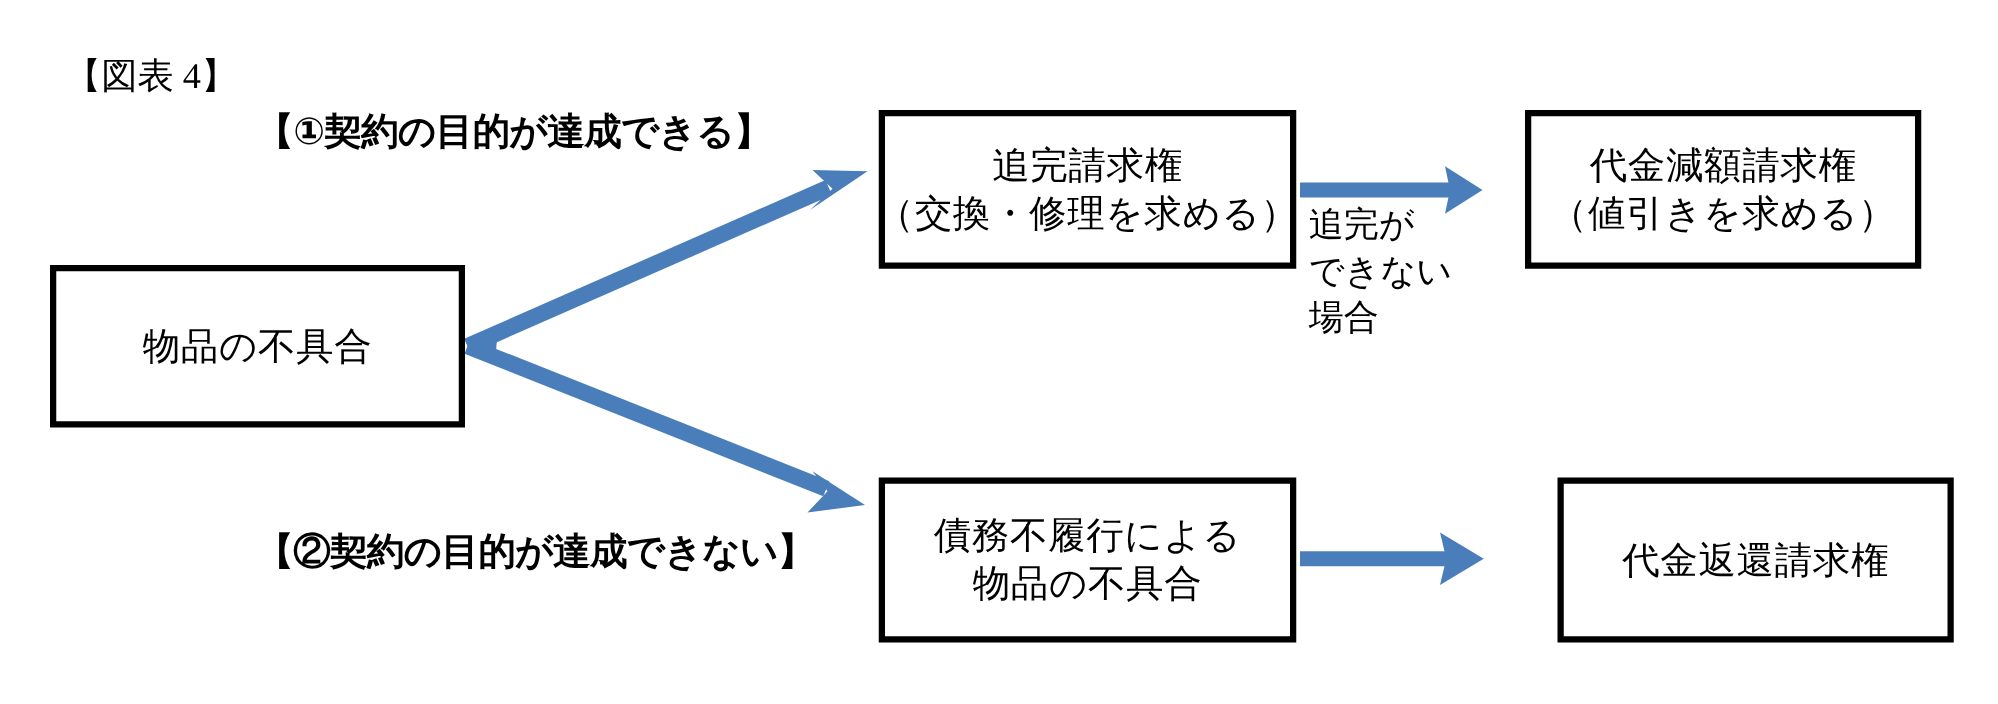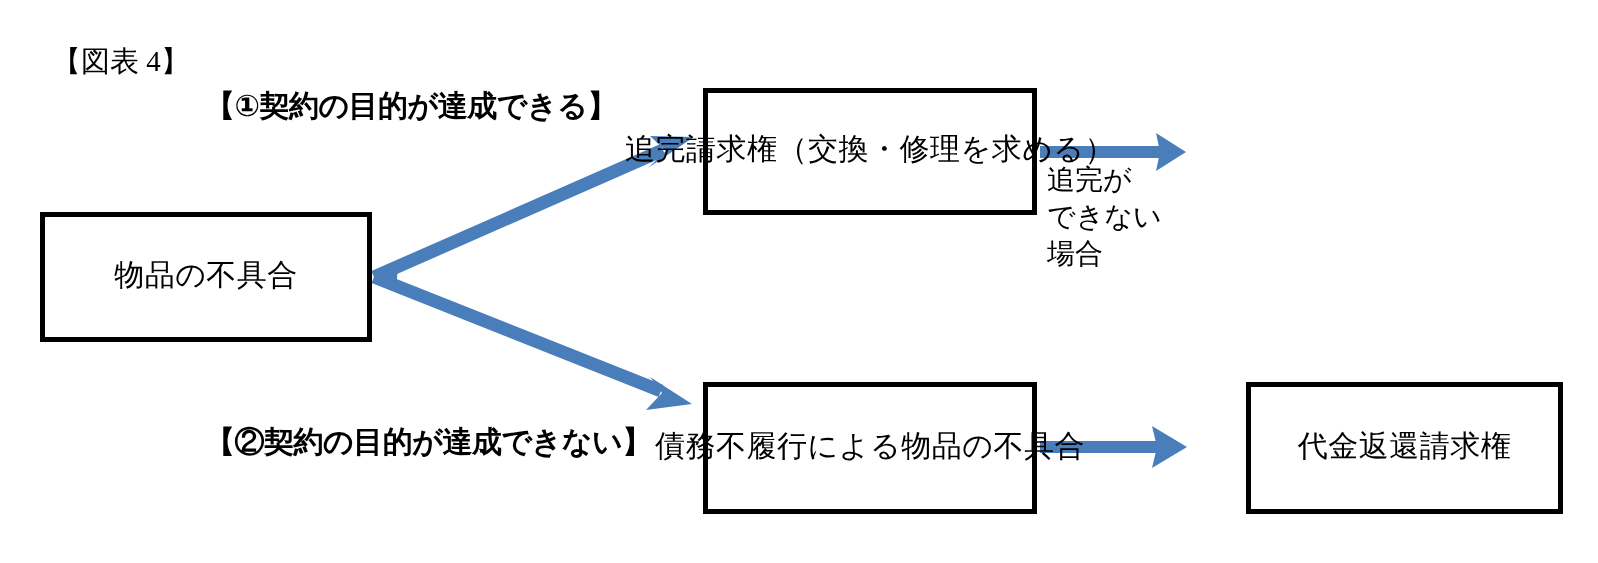--- a/index.html
+++ b/index.html
@@ -36,24 +36,23 @@
     white-space: nowrap;
     letter-spacing: 0px;
     margin-top: 31px;
   }
   .node-box {
     position: absolute;
     box-sizing: border-box;
     border: 5px solid #000000;
     background: #ffffff;
     display: flex;
-    flex-direction: row;
+    flex-direction: column;
     align-items: center;
     justify-content: center;
-    font-family: Liberation Mono, monospace;
   }
   .node-line {
     font-size: 30px;
     line-height: 1.30;
     white-space: nowrap;
     letter-spacing: 0.5px;
   }
   .branch-label {
     position: absolute;
     font-size: 30px;
@@ -124,20 +123,24 @@
 
   <div class="node-box" id="box-source">
     <div class="node-line">物品の不具合</div>
   </div>
 
   <div class="node-box" id="box-top-mid">
     <div class="node-line">追完請求権</div>
     <div class="node-line">（交換・修理を求める）</div>
   </div>
 
+  <div class="node-box" id="box-top-right">
+    <div class="node-line">代金減額請求権</div>
+    <div class="node-line">（値引きを求める）</div>
+  </div>
 
   <div class="node-box" id="box-bot-mid">
     <div class="node-line">債務不履行による</div>
     <div class="node-line">物品の不具合</div>
   </div>
 
   <div class="node-box" id="box-bot-right">
     <div class="node-line">代金返還請求権</div>
   </div>
 

